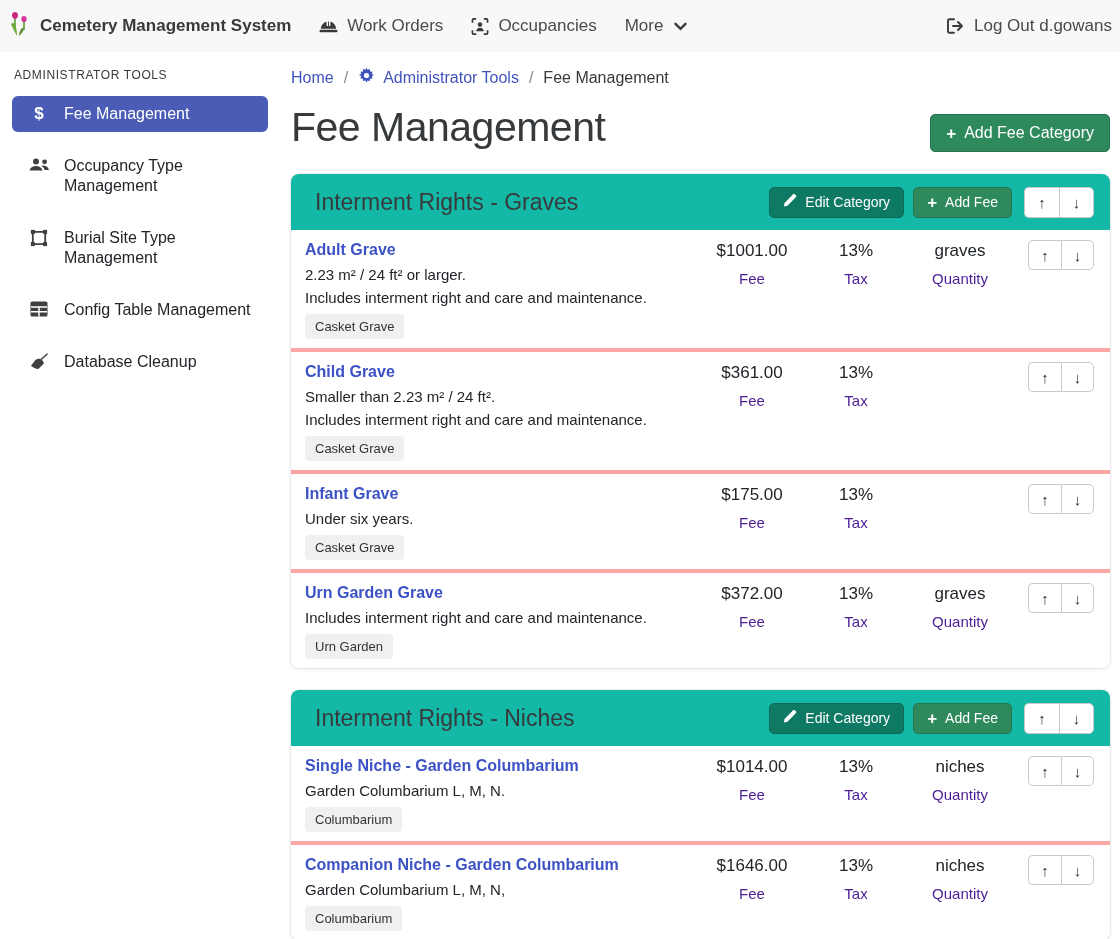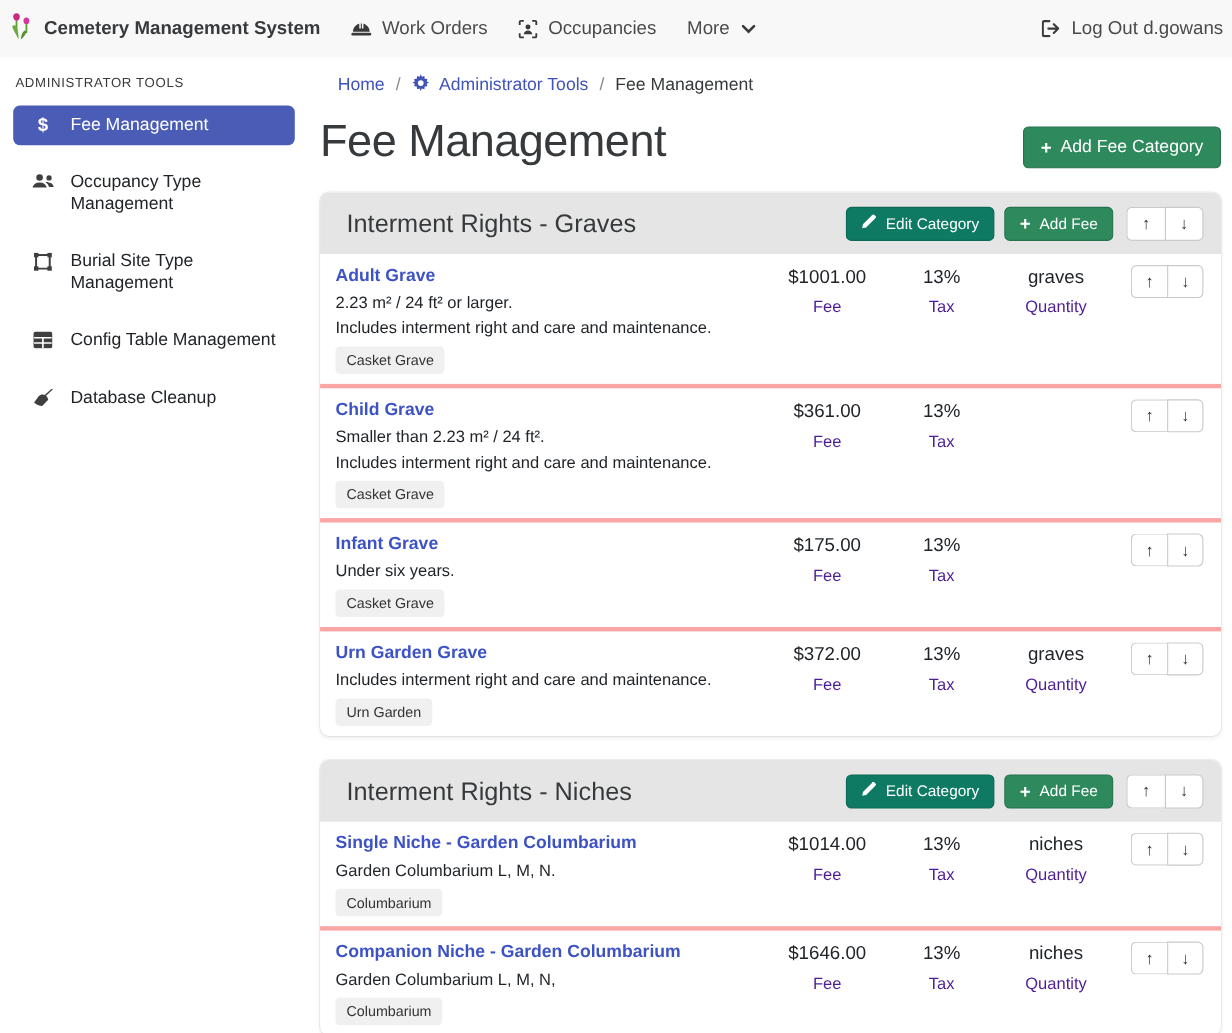--- a/index.html
+++ b/index.html
@@ -22,40 +22,40 @@
   .side-item { display:flex; align-items:flex-start; gap:14px; padding:8px 10px 8px 16px;
     border-radius:6px; font-size:16px; line-height:20px; color:#212529; margin-bottom:16px; cursor:pointer; }
   .side-item .sicon { flex:0 0 22px; display:flex; justify-content:center; color:#3f3f3f; padding-top:1px; }
   .side-item.active { background:#4a5cb5; color:#fff; }
   .side-item.active .sicon { color:#fff; }
   .dollar-glyph { font-size:17px; font-weight:700; line-height:18px; }
 
   .main { flex:1; padding:13px 10px 0 11px; }
 
   
-  .breadcrumb { display:flex; align-items:center; gap:10px; font-size:16px; margin:2px 0 0 16px; }
+  .breadcrumb { display:flex; align-items:center; gap:10px; font-size:16px; margin:2px 0 0 0; }
   .crumb-link { color:#4053bb; text-decoration:none; display:flex; align-items:center; gap:8px; cursor:pointer; }
   .crumb-sep { color:#8a8a8a; }
   .crumb-current { color:#373a3c; }
 
   
   .page-head { display:flex; align-items:flex-start; justify-content:space-between; margin-top:16px; }
   .page-title { font-size:41px; font-weight:400; color:#373a3c; letter-spacing:-0.5px; }
   .btn { border:1px solid transparent; border-radius:5px; color:#fff; display:inline-flex;
     align-items:center; gap:8px; cursor:pointer; font-family:inherit; }
   .btn-green { background:#2e8a5c; border-color:#27734e; }
   .btn-teal  { background:#0e7a63; border-color:#0c6a56; }
   .btn-lg { height:38px; padding:0 15px; font-size:16px; margin-top:10px; }
   .btn-sm { height:31px; padding:0 13px; font-size:14px; }
   .plus-glyph { font-size:17px; font-weight:700; line-height:1; }
 
   
   .card { margin-top:22px; border-radius:8px; background:#fff;
     box-shadow:0 0 0 1px rgba(0,0,0,.05), 0 1px 4px rgba(0,0,0,.08); }
-  .card-header { background:#e5e5e5; border-radius:8px 8px 0 0; height:56px;
+  .card-header { background:#14b8a6; border-radius:8px 8px 0 0; height:56px;
     display:flex; align-items:center; padding:0 16px 0 24px; }
   .cat-title { font-size:23px; font-weight:500; color:#373a3c; flex:1; }
   .hdr-btns { display:flex; align-items:center; }
   .hdr-btns .btn-teal { margin-right:9px; }
   .hdr-btns .btn-green { margin-right:12px; }
   .arrow-group { display:flex; }
   .arrow-btn { width:35px; height:31px; background:#fff; border:1px solid #c9c9c9;
     color:#333; font-size:15px; display:flex; align-items:center; justify-content:center; cursor:pointer;
     font-family:inherit; }
   .arrow-btn:first-child { border-radius:5px 0 0 5px; border-right-width:0; }

